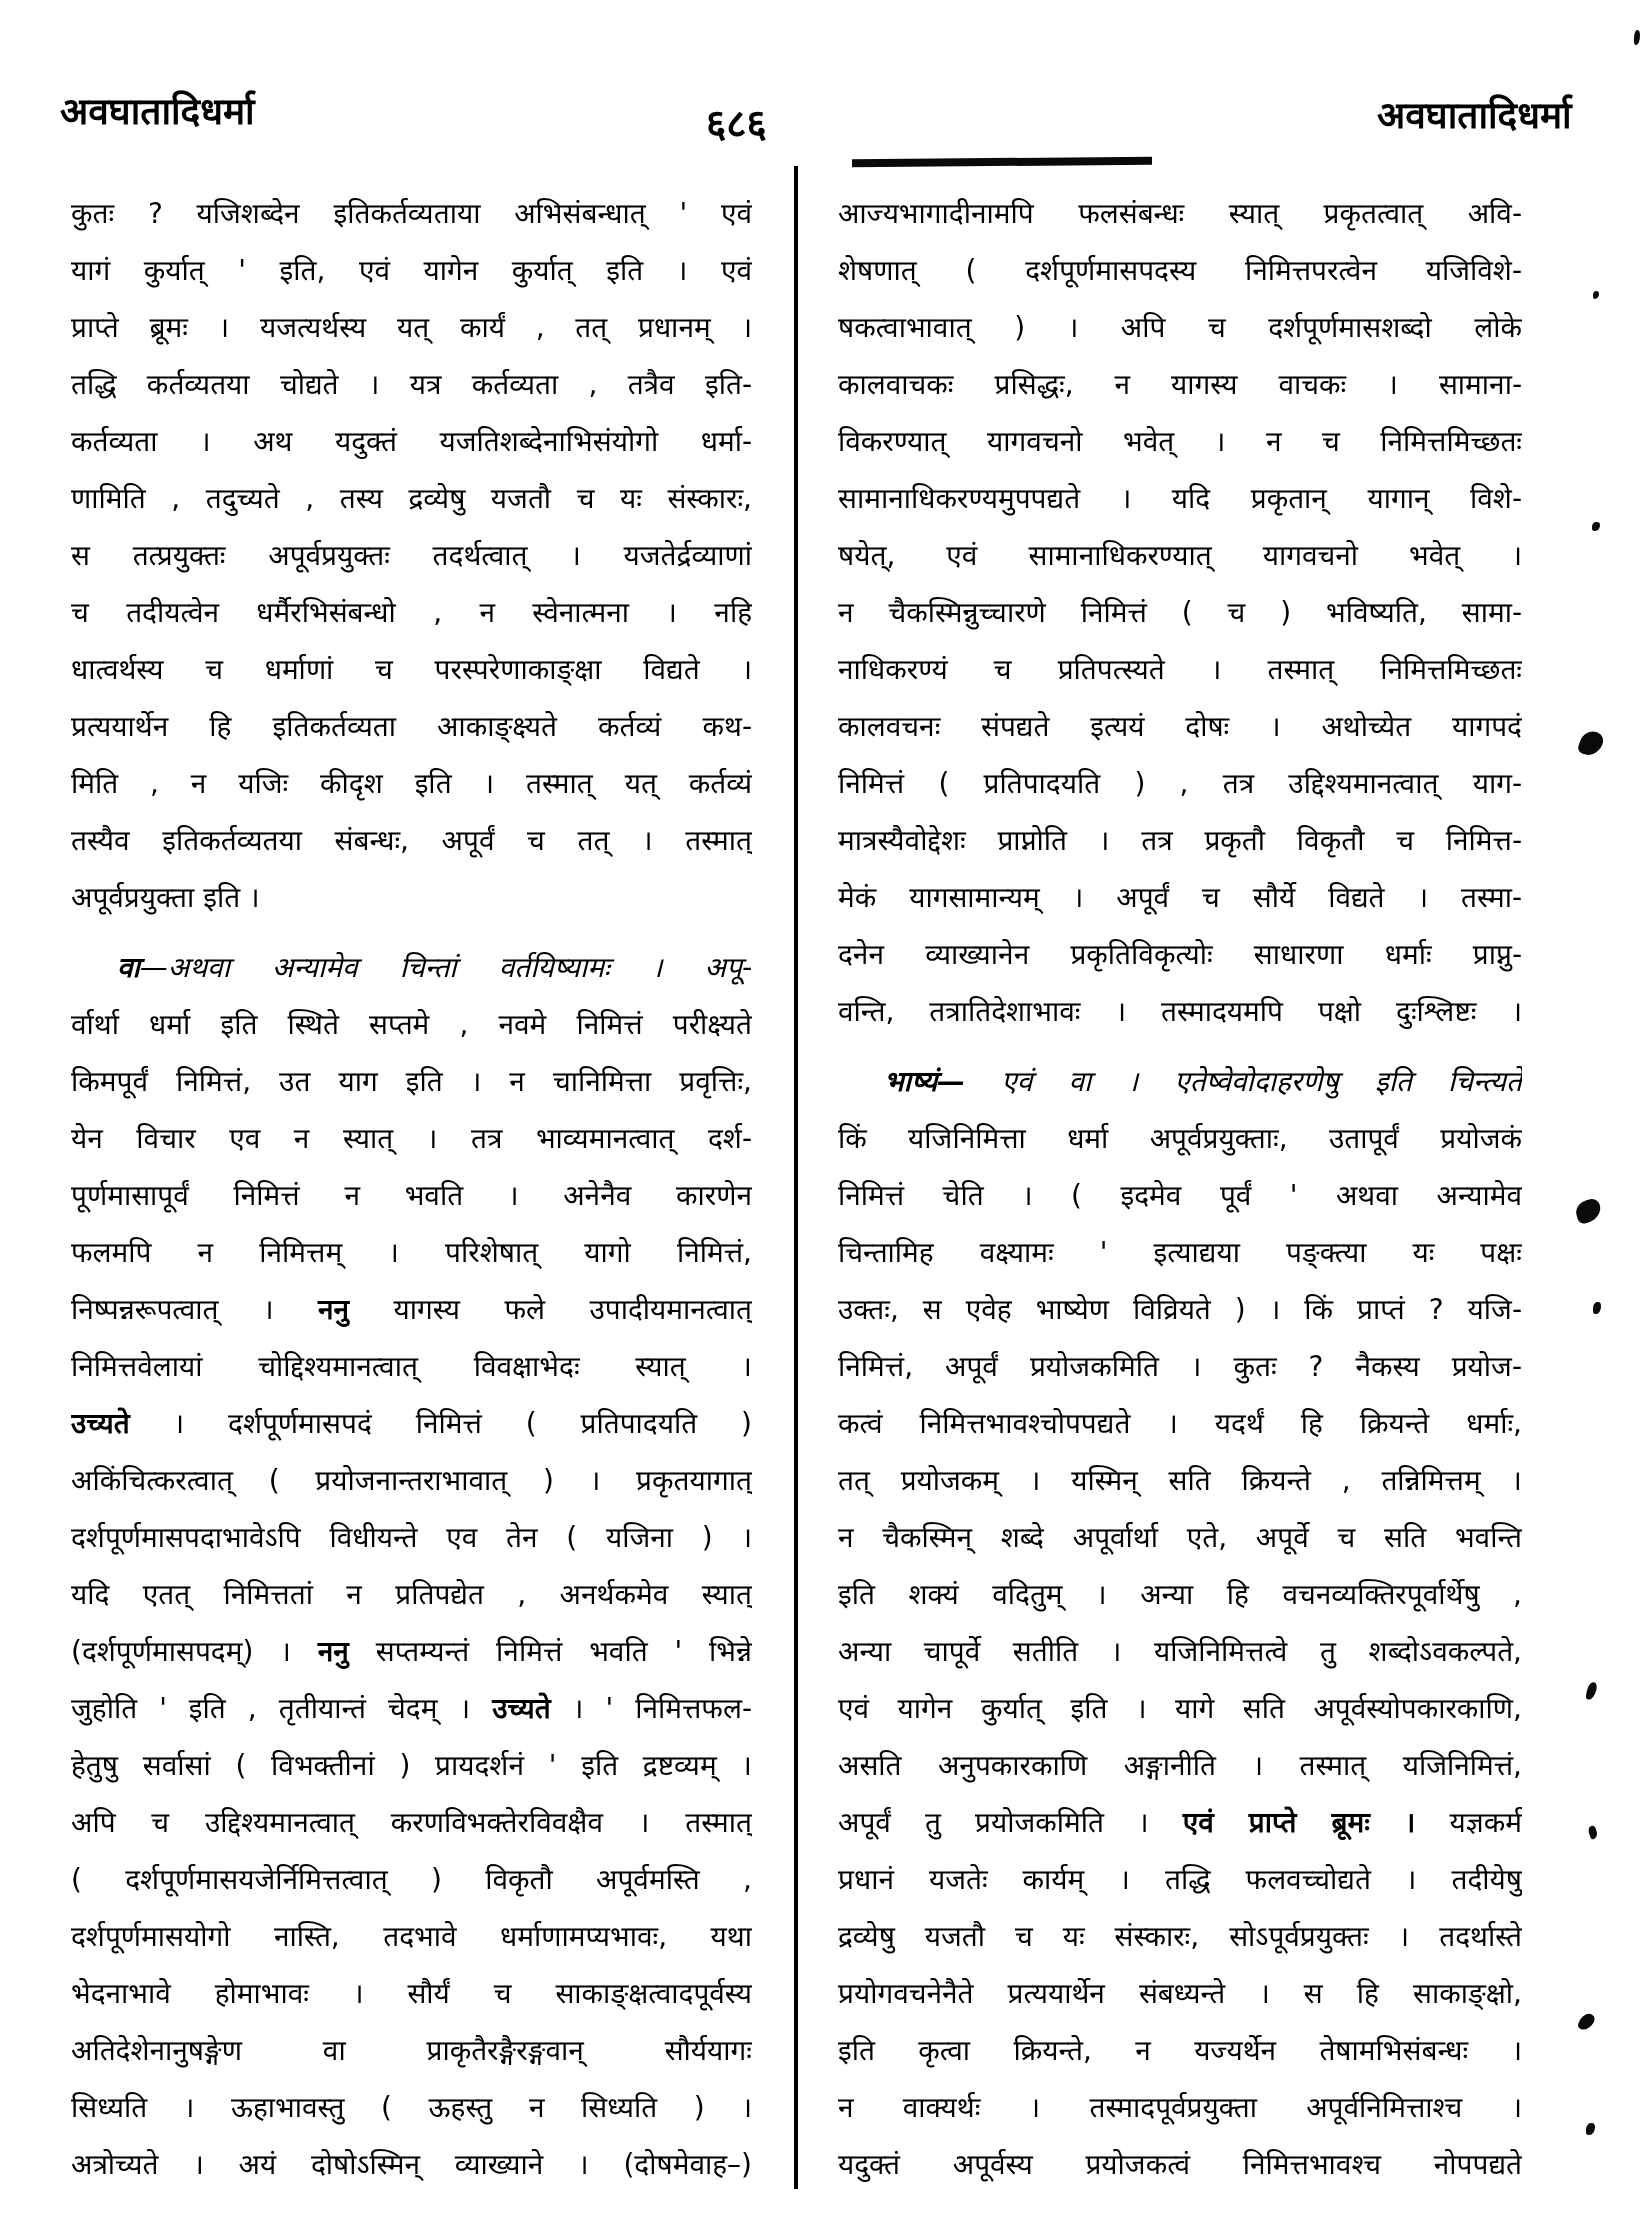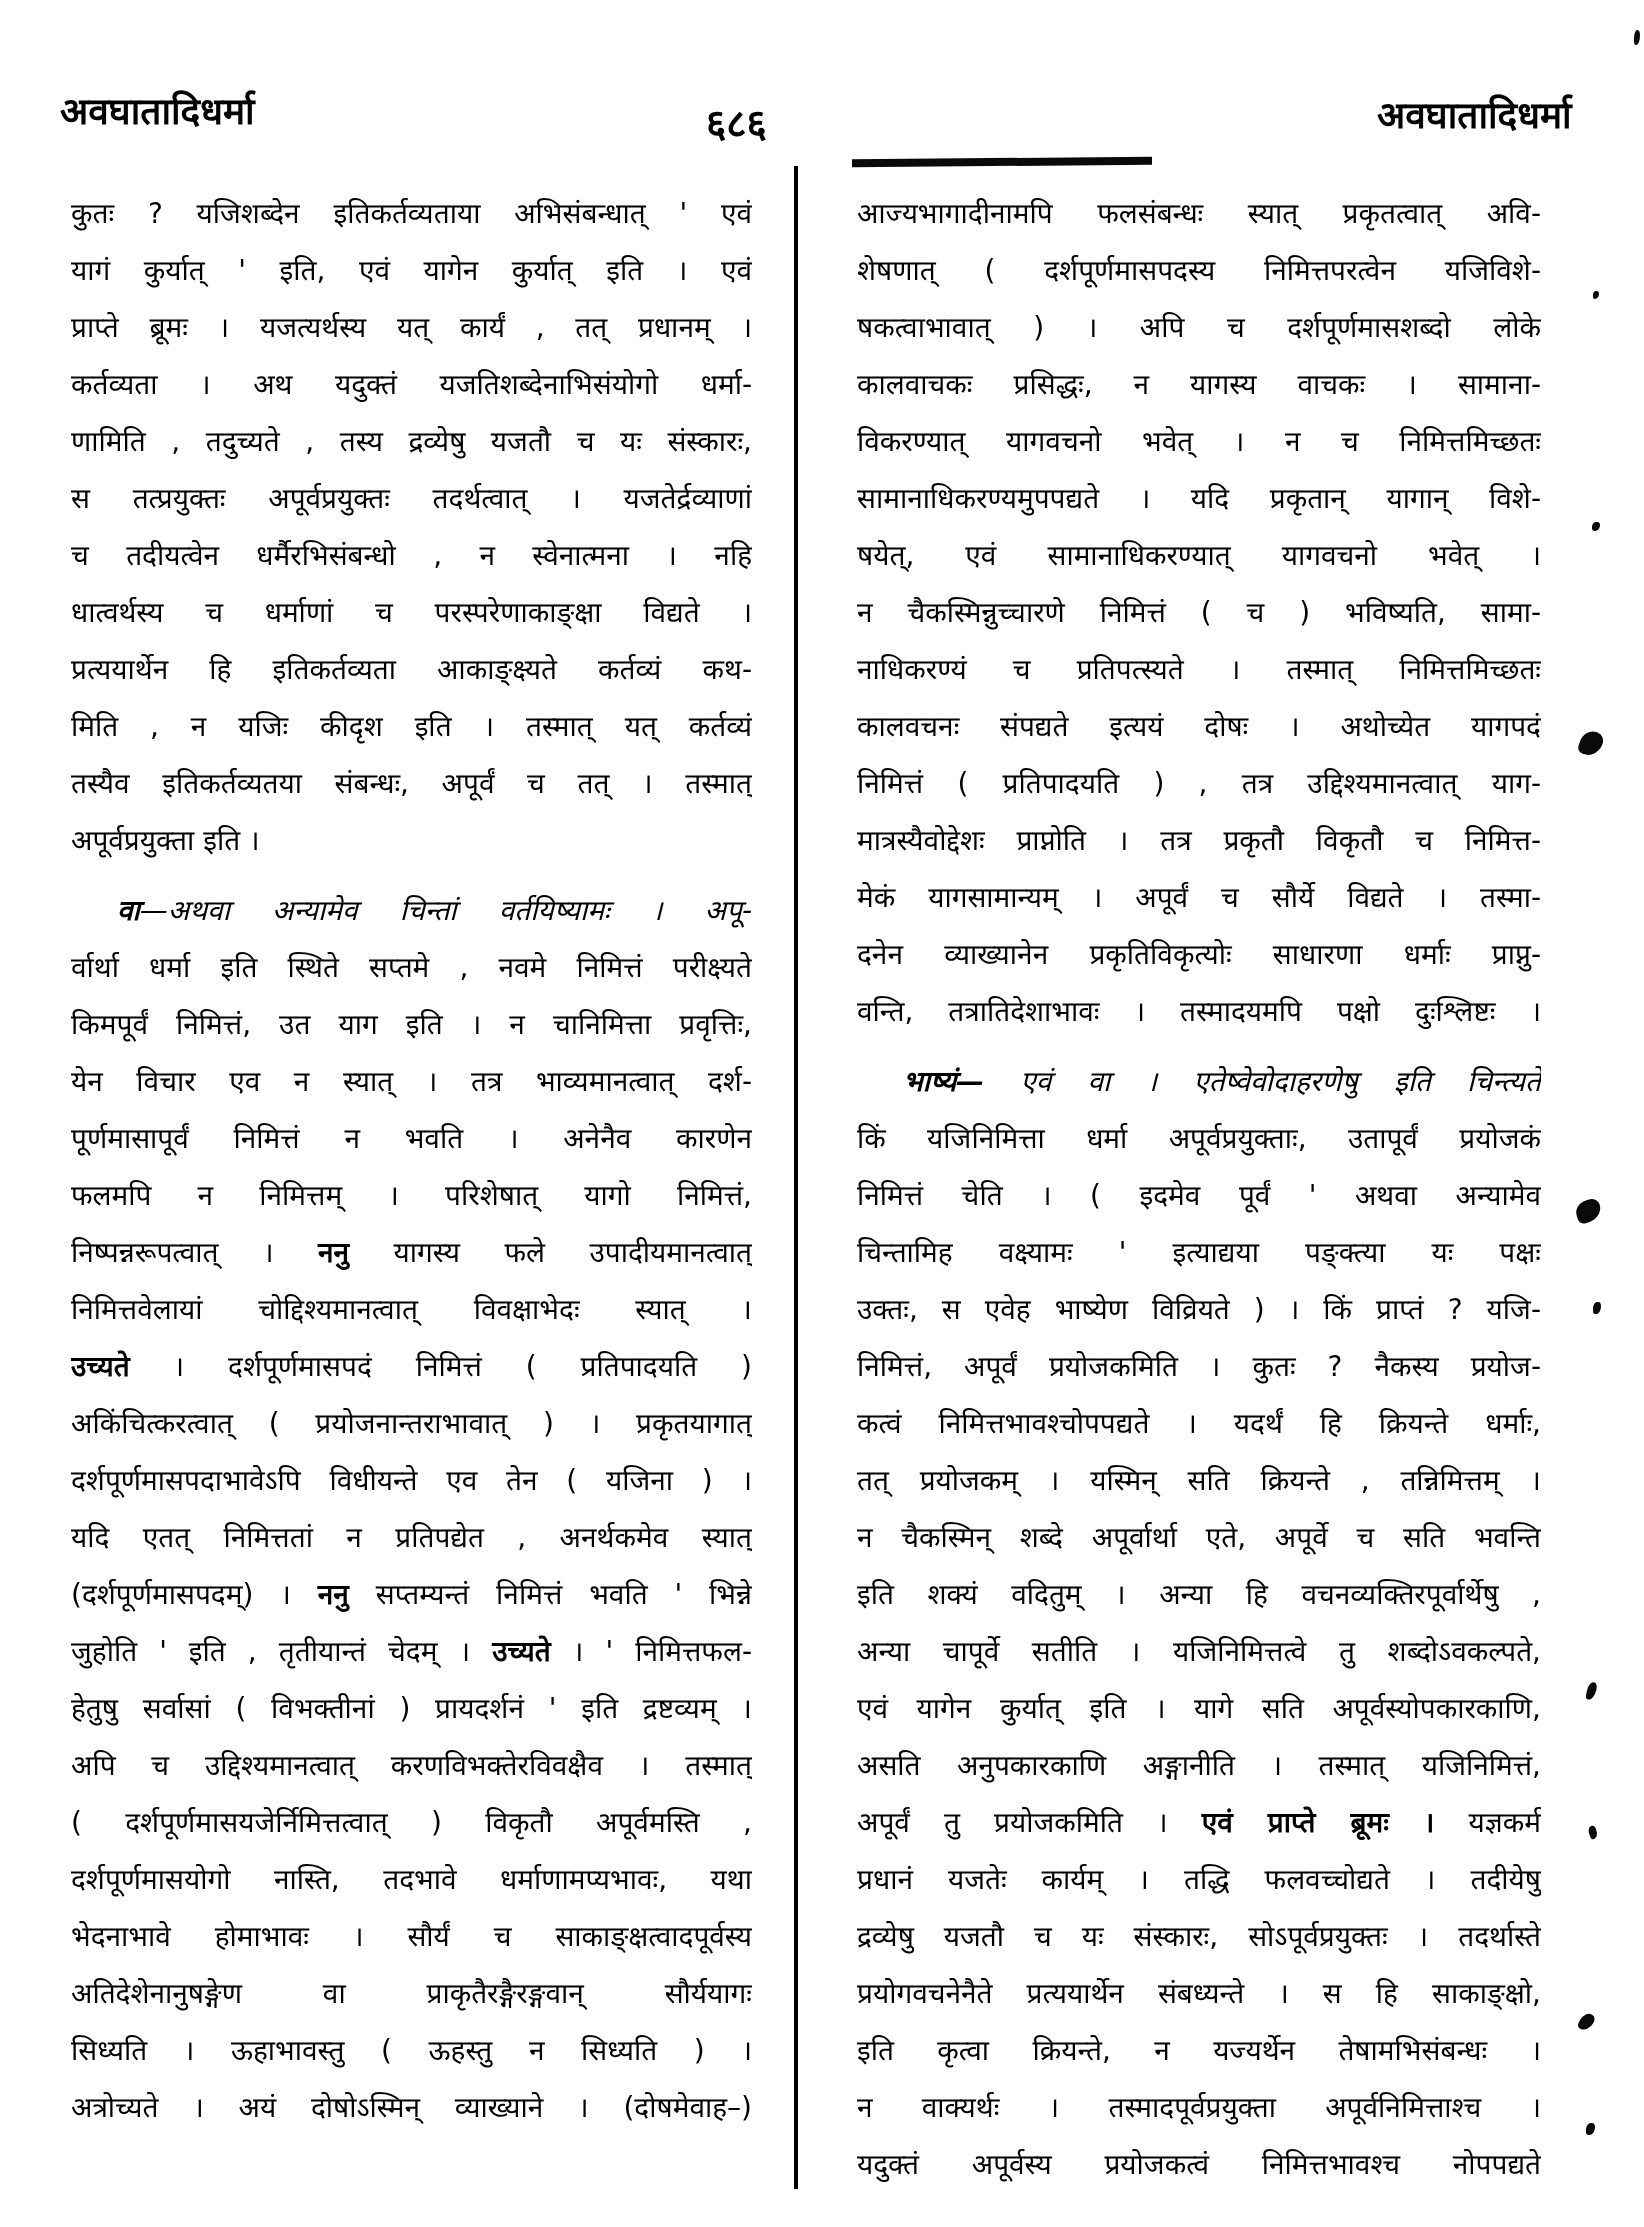--- a/index.html
+++ b/index.html
@@ -11,21 +11,21 @@
     position:relative;
     overflow:hidden;
   }
   .page{position:absolute;inset:0;}
   .hdr{position:absolute;font-weight:700;font-size:37px;white-space:nowrap;}
   #title-left{left:60px;top:84px;}
   #page-num{left:706px;top:79px;font-size:39px;margin-top:16px;}
   #title-right{left:1377px;top:88px;}
   .column{position:absolute;top:172px;font-size:28px;line-height:57px;}
   #col-left{left:58px;width:707px;}
-  #col-right{left:844px;width:710px;}
+  #col-right{left:825px;width:710px;}
   .para{margin:13px;}
   .para.indent .line:first-child{text-indent:46px;font-style:italic;}
   .line{
     height:57px;
     overflow:hidden;
     text-align:justify;
     text-align-last:justify;
     white-space:normal;
   }
   .line.short{text-align-last:left;}
@@ -44,20 +44,21 @@
   <span id="page-num" class="hdr">६८६</span>
   <span id="title-right" class="hdr">अवघातादिधर्मा</span>
 
   <div id="divider"></div>
 
   <div id="col-left" class="column">
       <div class="para">
         <div class="line"><span>कुतः ? यजिशब्देन इतिकर्तव्यताया अभिसंबन्धात् ' एवं</span></div>
         <div class="line"><span>यागं कुर्यात् ' इति, एवं यागेन कुर्यात् इति । एवं</span></div>
         <div class="line"><span>प्राप्ते ब्रूमः । यजत्यर्थस्य यत् कार्यं , तत् प्रधानम् ।</span></div>
+        <div class="line"><span>तद्धि कर्तव्यतया चोद्यते । यत्र कर्तव्यता , तत्रैव इति-</span></div>
         <div class="line"><span>कर्तव्यता । अथ यदुक्तं यजतिशब्देनाभिसंयोगो धर्मा-</span></div>
         <div class="line"><span>णामिति , तदुच्यते , तस्य द्रव्येषु यजतौ च यः संस्कारः,</span></div>
         <div class="line"><span>स तत्प्रयुक्तः अपूर्वप्रयुक्तः तदर्थत्वात् । यजतेर्द्रव्याणां</span></div>
         <div class="line"><span>च तदीयत्वेन धर्मैरभिसंबन्धो , न स्वेनात्मना । नहि</span></div>
         <div class="line"><span>धात्वर्थस्य च धर्माणां च परस्परेणाकाङ्क्षा विद्यते ।</span></div>
         <div class="line"><span>प्रत्ययार्थेन हि इतिकर्तव्यता आकाङ्क्ष्यते कर्तव्यं कथ-</span></div>
         <div class="line"><span>मिति , न यजिः कीदृश इति । तस्मात् यत् कर्तव्यं</span></div>
         <div class="line"><span>तस्यैव इतिकर्तव्यतया संबन्धः, अपूर्वं च तत् । तस्मात्</span></div>
         <div class="line short"><span>अपूर्वप्रयुक्ता इति ।</span></div>
       </div>

